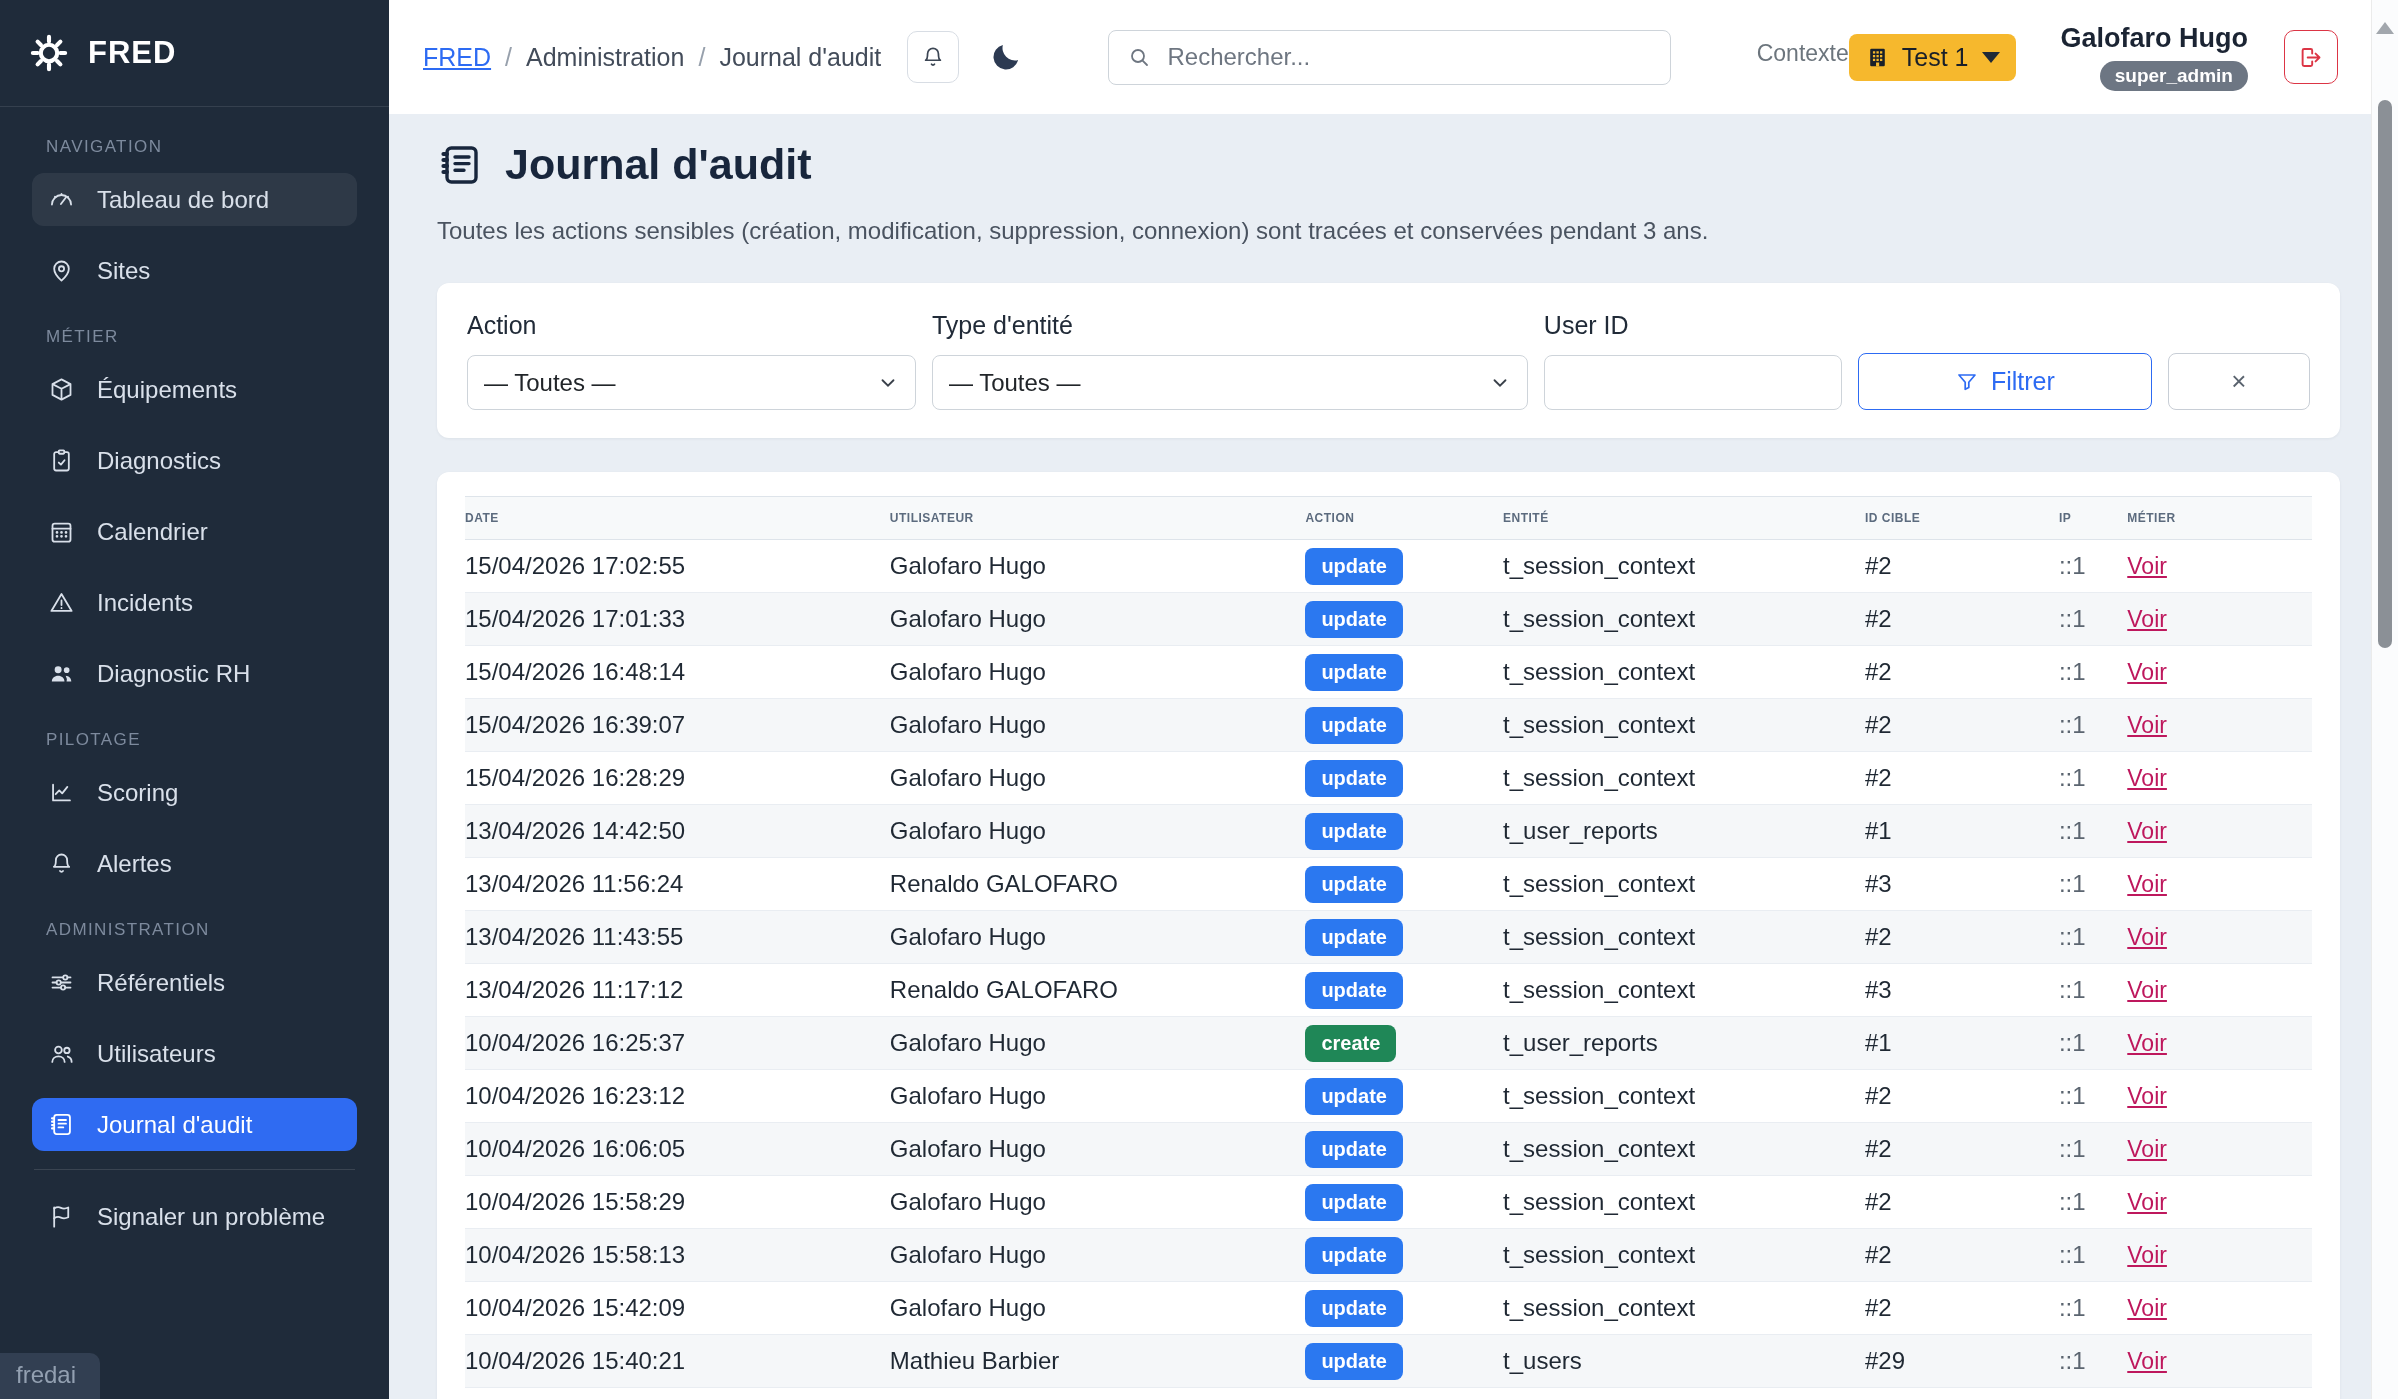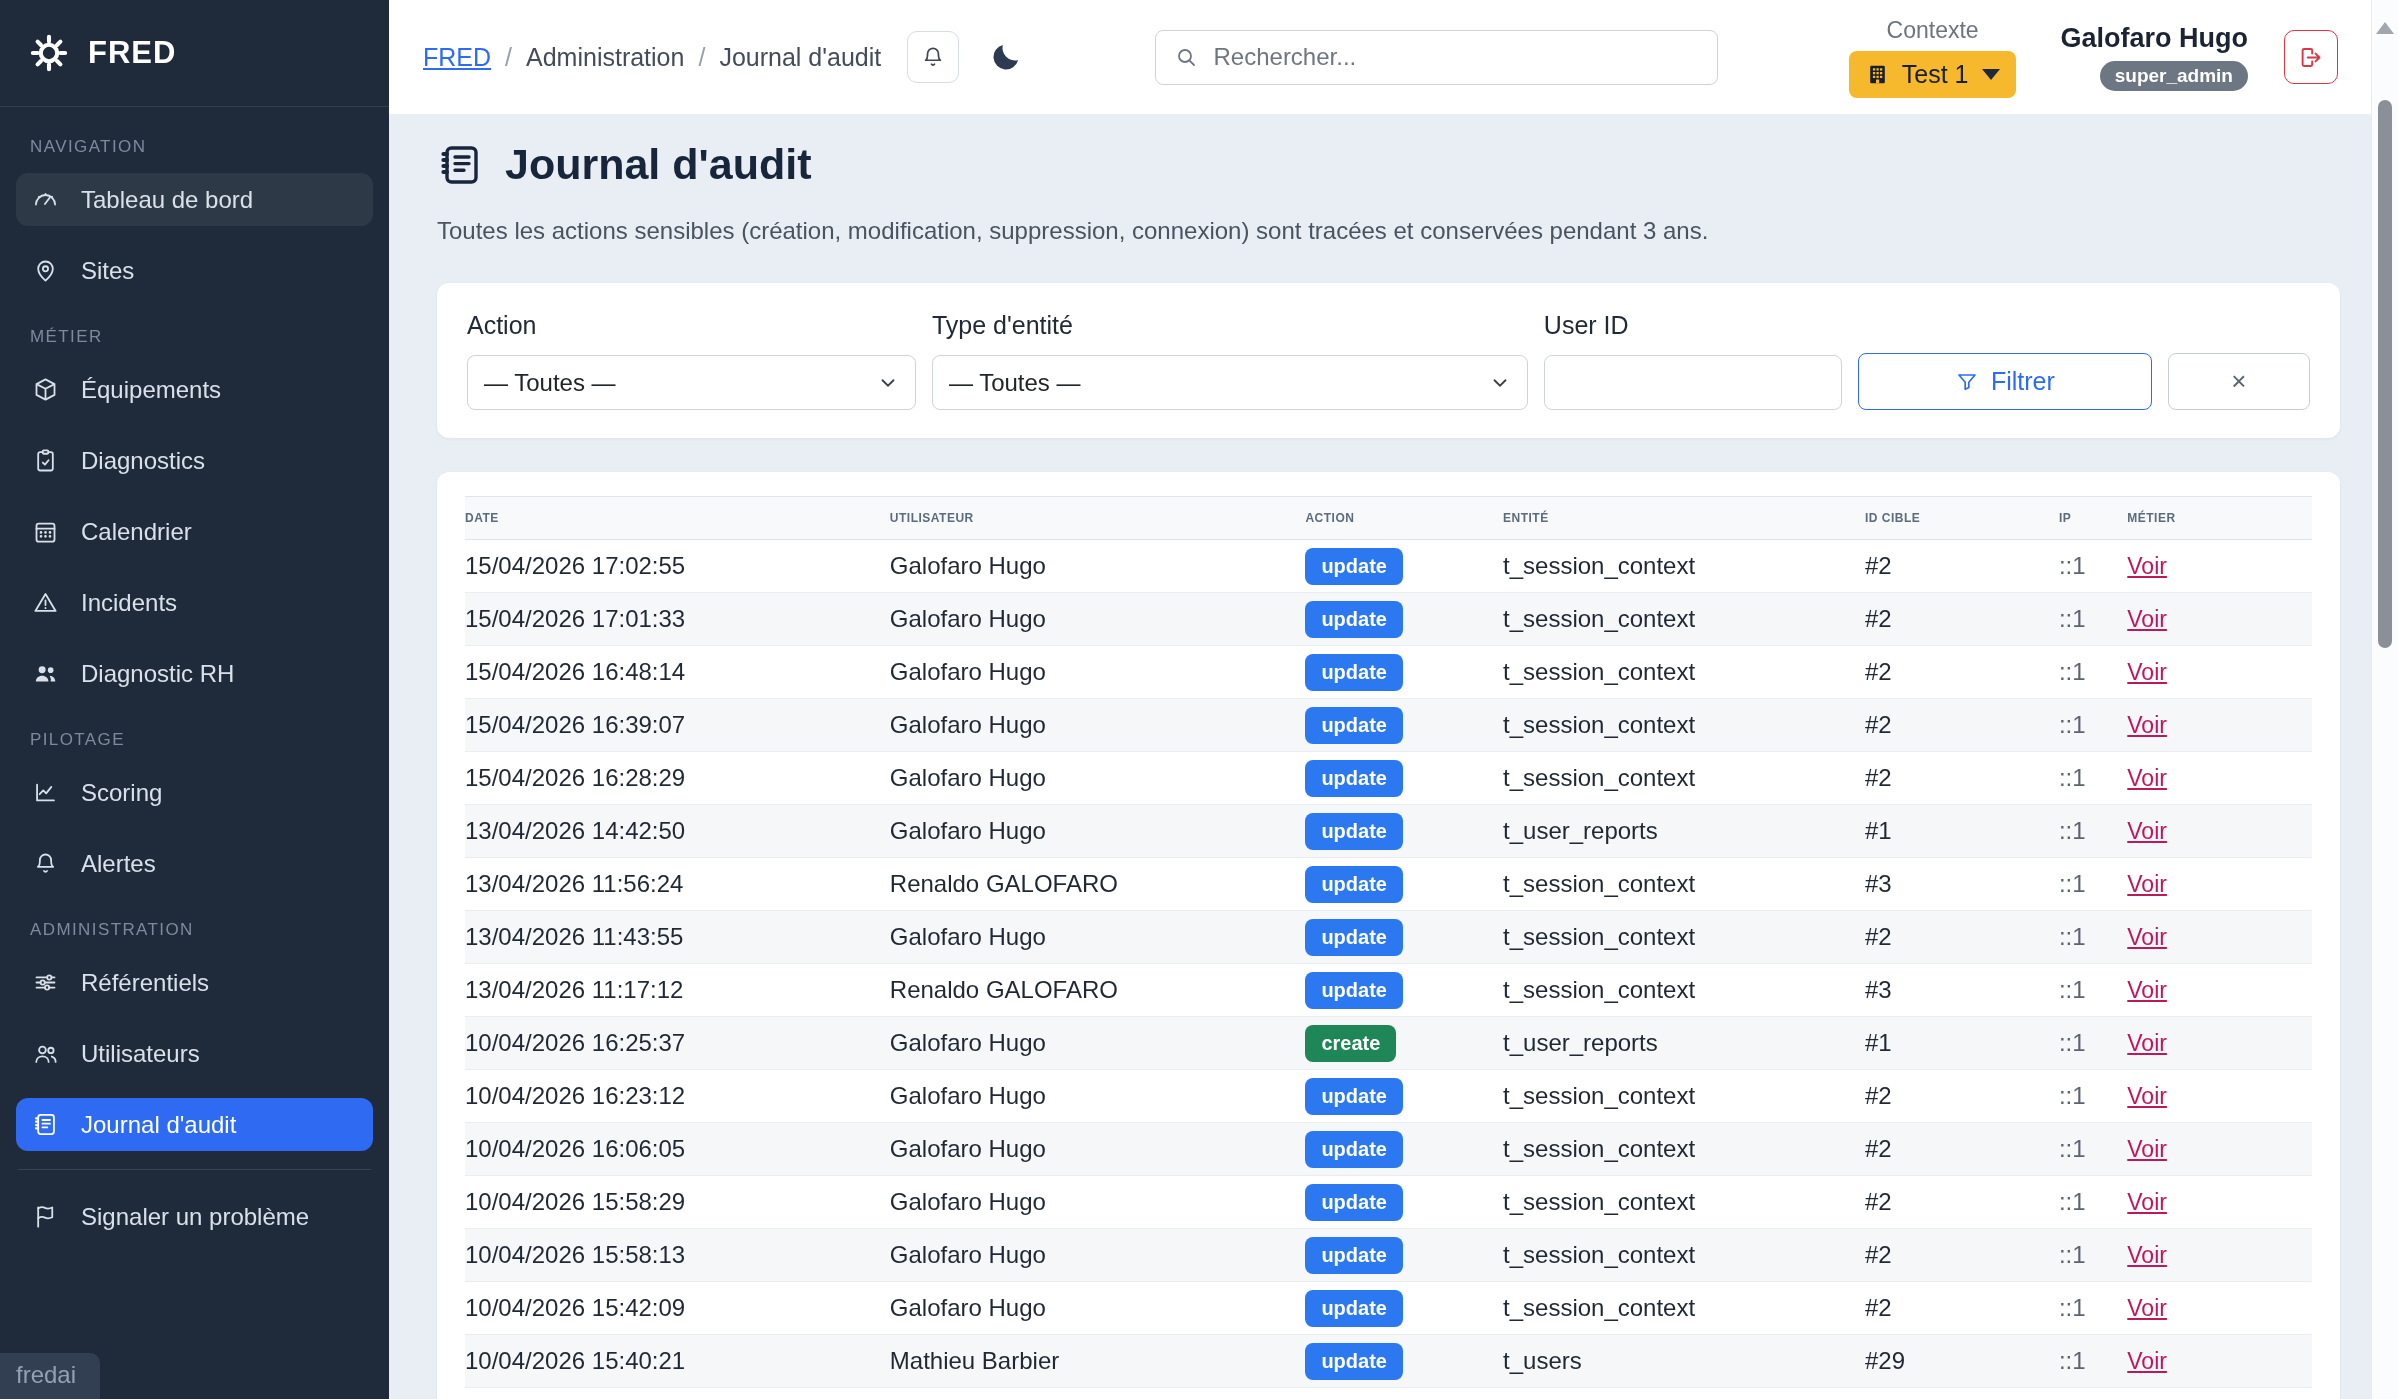--- a/index.html
+++ b/index.html
@@ -4,21 +4,21 @@
 <style>
   html,body{margin:0;padding:0}
   body{width:2398px;height:1399px;overflow:hidden;position:relative;
        font-family:"Liberation Sans",sans-serif;background:#e9eef4;color:#1f2833}
 
   
   .sidebar{position:absolute;left:0;top:0;bottom:0;width:389px;background:#1f2b3a;color:#d9e0ea;z-index:2}
   .logo{height:106px;display:flex;align-items:center;gap:20px;padding:0 30px;border-bottom:1px solid rgba(255,255,255,.10)}
   .logo svg{width:38px;height:38px}
   .logo-text{font-size:31px;font-weight:700;color:#fff;letter-spacing:1px}
-  .nav{padding:0 16px}
+  .nav{padding:0 32px}
   .section-label{font-size:17px;color:#7d8a9d;letter-spacing:1.4px;margin:30px 14px 16px}
   .nav-item{display:flex;align-items:center;gap:22px;height:53px;padding:0 16px;border-radius:12px;
             font-size:24px;margin-bottom:18px;cursor:pointer;color:#d9e0ea}
   .nav-ico{display:flex}
   .nav-item svg{width:27px;height:27px;flex:none}
   .nav-item.highlighted{background:rgba(255,255,255,.07)}
   .nav-item.active{background:var(--accent,#2f6bf2);color:#fff}
   .nav-divider{border-top:1px solid rgba(255,255,255,.12);margin:14px 2px 20px}
   .fredai{position:absolute;left:0;bottom:0;background:#323f52;color:#93a0b1;font-size:24px;
           padding:8px 24px 10px 16px;border-top-right-radius:10px}
@@ -32,21 +32,21 @@
   .icon-btn{width:52px;height:52px;border:1px solid #d8dde4;border-radius:10px;display:flex;align-items:center;
             justify-content:center;background:#fff;margin-left:26px;color:#3c4654;cursor:pointer}
   .icon-btn svg{width:26px;height:26px}
   .moon{margin-left:30px;color:#2c3a52;display:flex;cursor:pointer}
   .moon svg{width:34px;height:34px}
   .search{display:flex;align-items:center;gap:14px;width:525px;height:53px;border:1px solid #ced4da;
           border-radius:8px;padding:0 18px;margin:0 auto;color:#6e7681;background:#fff}
   .search svg{width:24px;height:24px;flex:none}
   .search input{border:none;outline:none;font-size:24px;color:#333;width:100%;font-family:inherit;background:transparent}
   .search input::placeholder{color:#6e7681}
-  .context{display:flex;flex-direction:column;align-items:center;margin-right:44px}
+  .context{display:flex;flex-direction:row;align-items:center;margin-right:44px}
   .context-label{font-size:23px;color:#6c757d;margin-bottom:7px}
   .context-btn{display:flex;align-items:center;gap:12px;background:var(--warn,#f6b82d);border:none;border-radius:8px;
                height:47px;padding:0 16px;font-size:25px;color:#191f29;font-family:inherit;cursor:pointer}
   .context-btn svg{width:25px;height:25px}
   .caret{width:0;height:0;border-left:9px solid transparent;border-right:9px solid transparent;
          border-top:11px solid #1f2937;margin-left:2px}
   .userbox{display:flex;flex-direction:column;align-items:flex-end;margin-right:36px}
   .user-name{font-size:27px;font-weight:700;color:#1b2433;white-space:nowrap}
   .user-role{margin-top:7px;background:#6d7683;color:#fff;font-size:19px;font-weight:700;padding:4px 15px;border-radius:15px}
   .logout-btn{width:54px;height:54px;border:1.5px solid var(--danger,#dc3545);color:var(--danger,#dc3545);

